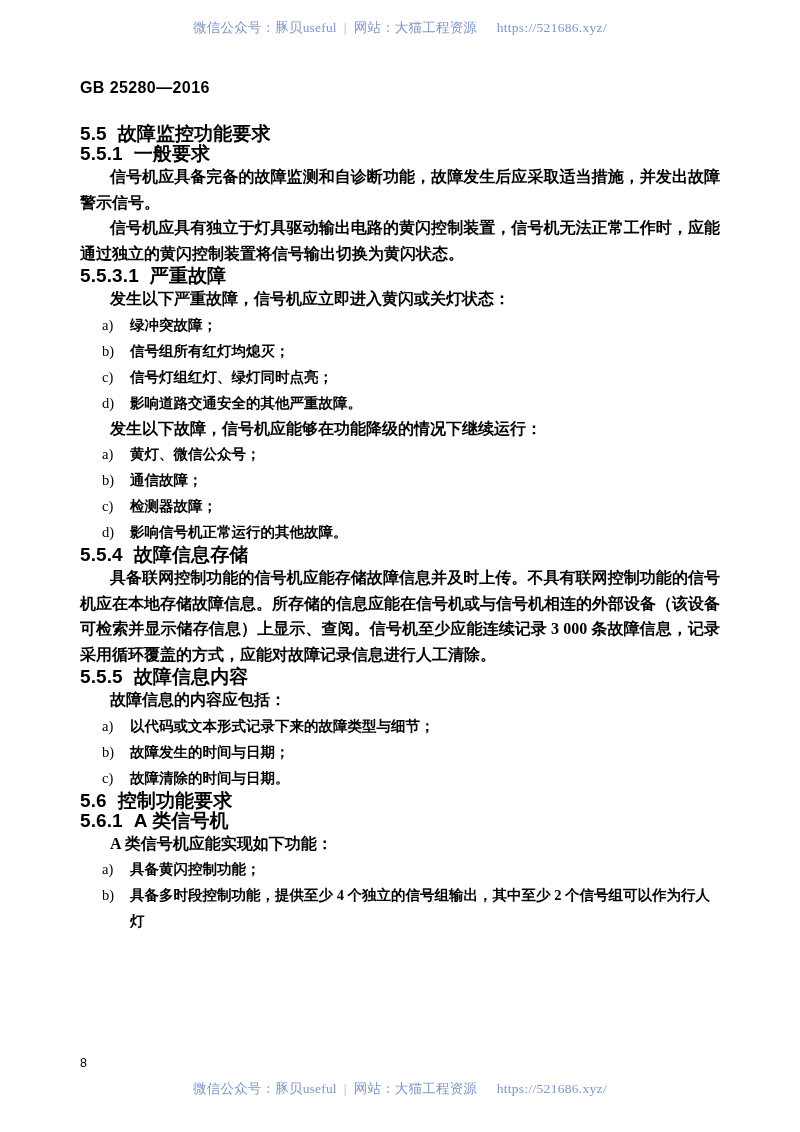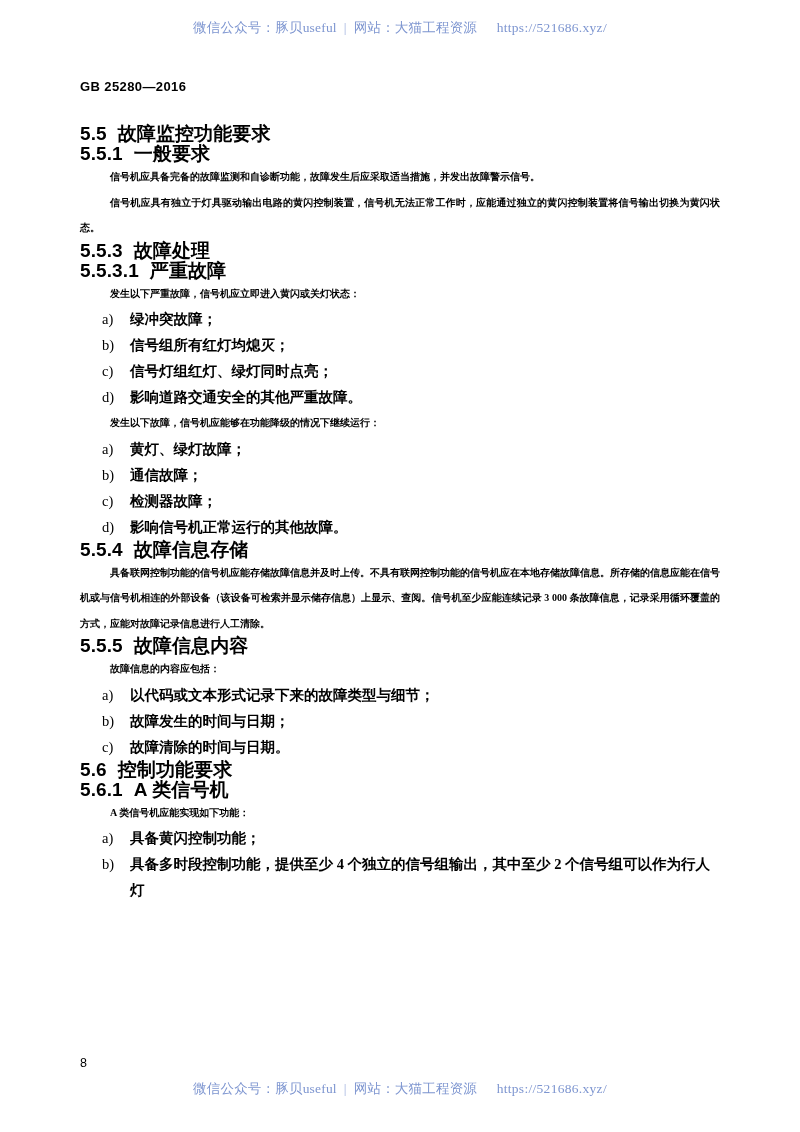--- a/index.html
+++ b/index.html
@@ -45,21 +45,21 @@
   .watermark-top { top: 19px; }
   .watermark-bottom { top: 1080px; }
 
   
   .running-head {
     position: absolute;
     left: 80px;
     top: 79px;
     font-family: "Liberation Sans", "DejaVu Sans", sans-serif;
     font-weight: bold;
-    font-size: 13px;
+    font-size: 16px;
     letter-spacing: 0.4px;
   }
 
   
   .content {
     position: absolute;
     left: 80px;
     top: 124px;
     width: 640px;
   }
@@ -77,21 +77,21 @@
   .heading .num {
     display: inline-block;
     margin-right: 11px;
   }
   .h-l1 { margin-top: 0; }
   .gap-heading { margin-top: 19px; }
 
   p.body-text {
     margin: 0;
     padding: 0;
-    font-size: 10px;
+    font-size: 16px;
     line-height: 25.5px;
     text-align: justify;
     text-justify: inter-ideograph;
     text-indent: 30px;
     font-family: "Liberation Serif", "DejaVu Serif", serif;
     font-weight: bold;
   }
   .gap-para { margin-top: 16px; }
 
   ul.item-list {
@@ -138,34 +138,33 @@
 
   <div class="content">
 
     <h2 class="heading h-l1"><span class="num">5.5</span><span>故障监控功能要求</span></h2>
 
     <h3 class="heading gap-heading"><span class="num">5.5.1</span><span>一般要求</span></h3>
     <p class="body-text gap-para">信号机应具备完备的故障监测和自诊断功能，故障发生后应采取适当措施，并发出故障警示信号。</p>
 
     <p class="body-text gap-para">信号机应具有独立于灯具驱动输出电路的黄闪控制装置，信号机无法正常工作时，应能通过独立的黄闪控制装置将信号输出切换为黄闪状态。</p>
 
-    <h3 class="heading gap-heading"><span class="num">5.5.3</span><span>故障处理</span></h3>
 
     <h4 class="heading gap-heading"><span class="num">5.5.3.1</span><span>严重故障</span></h4>
     <p class="body-text gap-para">发生以下严重故障，信号机应立即进入黄闪或关灯状态：</p>
     <ul class="item-list list-after-text">
       <li><span class="marker">a)</span><span>绿冲突故障；</span></li>
       <li><span class="marker">b)</span><span>信号组所有红灯均熄灭；</span></li>
       <li><span class="marker">c)</span><span>信号灯组红灯、绿灯同时点亮；</span></li>
       <li><span class="marker">d)</span><span>影响道路交通安全的其他严重故障。</span></li>
     </ul>
 
     <p class="body-text gap-para">发生以下故障，信号机应能够在功能降级的情况下继续运行：</p>
     <ul class="item-list list-after-text">
-      <li><span class="marker">a)</span><span>黄灯、绿灯故障；</span></li>
+      <li><span class="marker">a)</span><span>黄灯、微信公众号；</span></li>
       <li><span class="marker">b)</span><span>通信故障；</span></li>
       <li><span class="marker">c)</span><span>检测器故障；</span></li>
       <li><span class="marker">d)</span><span>影响信号机正常运行的其他故障。</span></li>
     </ul>
 
     <h3 class="heading gap-heading"><span class="num">5.5.4</span><span>故障信息存储</span></h3>
     <p class="body-text gap-para">具备联网控制功能的信号机应能存储故障信息并及时上传。不具有联网控制功能的信号机应在本地存储故障信息。所存储的信息应能在信号机或与信号机相连的外部设备（该设备可检索并显示储存信息）上显示、查阅。信号机至少应能连续记录 3 000 条故障信息，记录采用循环覆盖的方式，应能对故障记录信息进行人工清除。</p>
 
     <h3 class="heading gap-heading"><span class="num">5.5.5</span><span>故障信息内容</span></h3>
     <p class="body-text gap-para">故障信息的内容应包括：</p>

